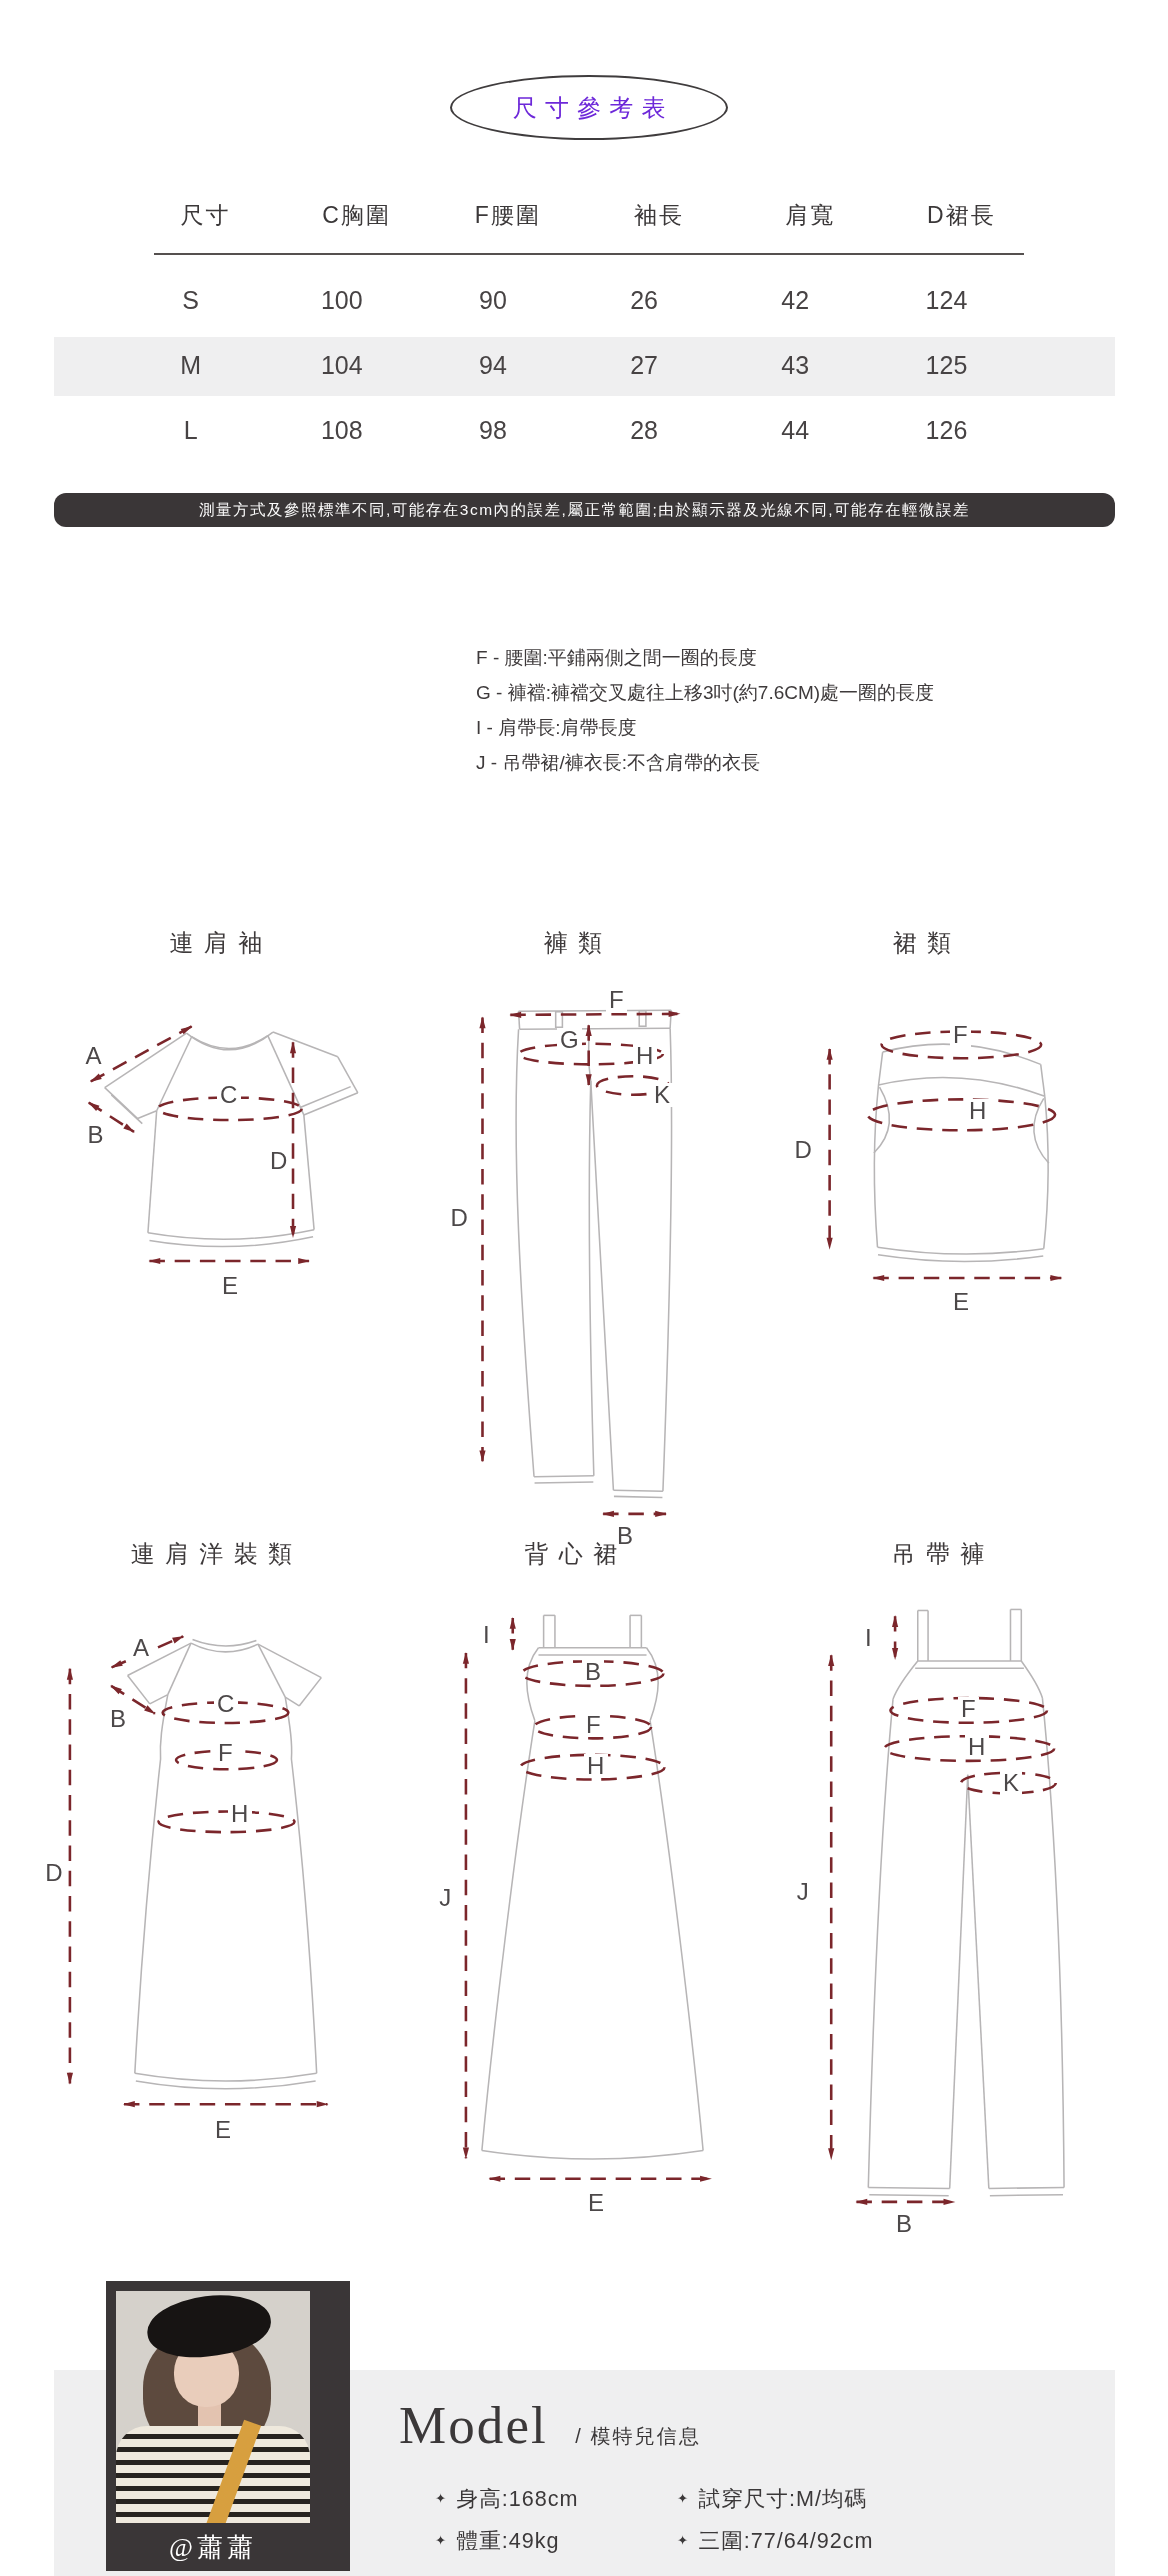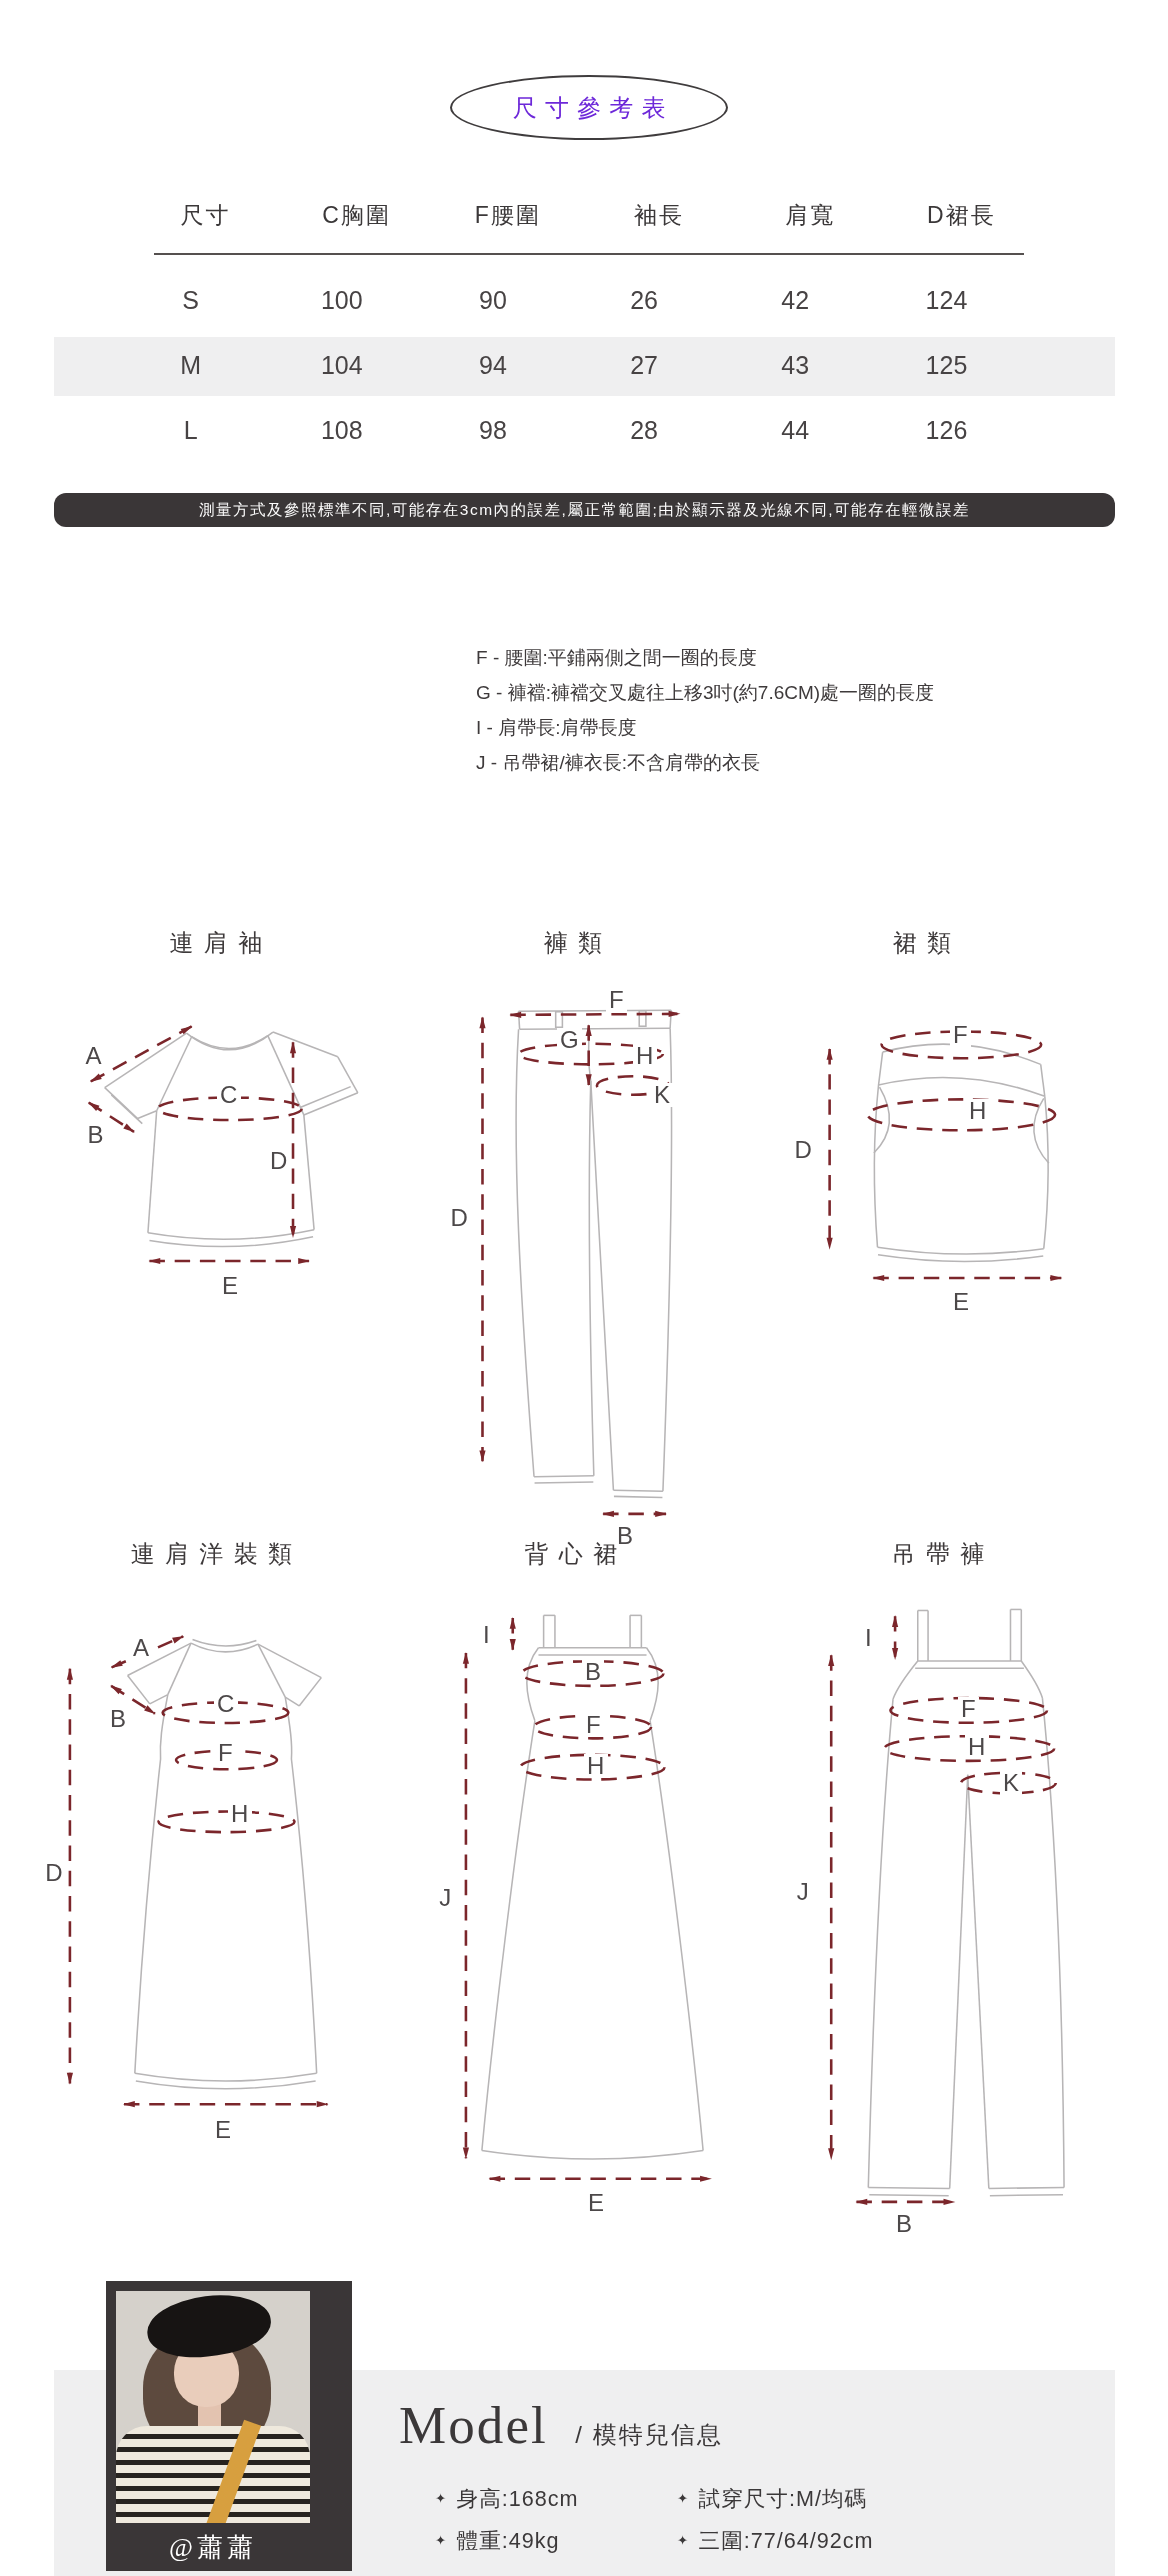--- a/index.html
+++ b/index.html
@@ -23,34 +23,34 @@
   .leg{position:absolute;font-size:19px;color:#3e3a3b;}
   .leg div{height:35px;line-height:35px;white-space:nowrap;}
   
   .sec{position:absolute;height:31px;text-align:center;font-size:24px;letter-spacing:10.3px;color:#3e3a3b;white-space:nowrap;}
   
   .diagram{position:absolute;}
   .diagram svg{position:absolute;left:0;top:0;overflow:visible;}
   .mk{position:absolute;font-size:24px;line-height:1;color:#4c4849;background:#ffffff;padding:0 3.1px;}
   
   .panel{position:absolute;left:54px;top:2370px;width:1061px;height:231px;background:#efeff0;}
-  .frame{position:absolute;left:106px;top:2281px;width:246px;height:290px;background:#3a3637;}
+  .frame{position:absolute;left:106px;top:2281px;width:214px;height:290px;background:#3a3637;padding-left:30px;}
   .photo{position:absolute;left:10.3px;top:10.3px;width:194px;height:232px;background:#d5d1cb;overflow:hidden;}
   .caption{position:absolute;left:0;top:243px;width:214px;height:47px;display:flex;align-items:center;justify-content:center;
     color:#fff;font-size:26px;letter-spacing:4.1px;font-family:"Liberation Serif",serif;}
   .beret{position:absolute;left:16%;top:2%;width:64%;height:26%;background:#171413;border-radius:50% 50% 46% 46%;transform:rotate(-7deg);}
   .hair{position:absolute;left:14%;top:16%;width:66%;height:56%;background:#5d4a3e;border-radius:46%;}
   .face{position:absolute;left:30%;top:21%;width:33%;height:29%;background:#e9cdbb;border-radius:48%;}
   .neck{position:absolute;left:42%;top:47%;width:12%;height:14%;background:#e3c3b0;}
   .shirt{position:absolute;left:0;top:58%;width:100%;height:42%;
     background:repeating-linear-gradient(180deg,#efe9dd 0 8.2px,#27231f 8.2px 13px);border-radius:31px 31px 0 0;}
   .strap{position:absolute;left:55%;top:55%;width:17.5px;height:52%;background:#d79f3f;transform:rotate(20deg);}
   .model-head{position:absolute;left:399px;top:2395px;display:flex;align-items:baseline;color:#3b3839;gap:16px;}
   .model-head .big{font-family:"Liberation Serif",serif;font-size:53px;letter-spacing:2.1px;}
-  .model-head .sub{font-size:24px;margin-left:11.3px;letter-spacing:2.1px;}
+  .model-head .sub{font-size:20px;margin-left:11.3px;letter-spacing:2.1px;}
   .stats{position:absolute;left:435px;top:2484px;width:659px;display:grid;grid-template-columns:242px auto;row-gap:13.4px;}
   .stat{display:flex;align-items:center;font-size:21.6px;color:#3b3839;letter-spacing:1px;white-space:nowrap;}
   .stat .ic{font-size:13.4px;margin-right:9.3px;color:#3b3839;}
 </style>
 </head>
 <body>
 
 <div class="page">
 
   <div class="title-oval">尺寸參考表</div>

